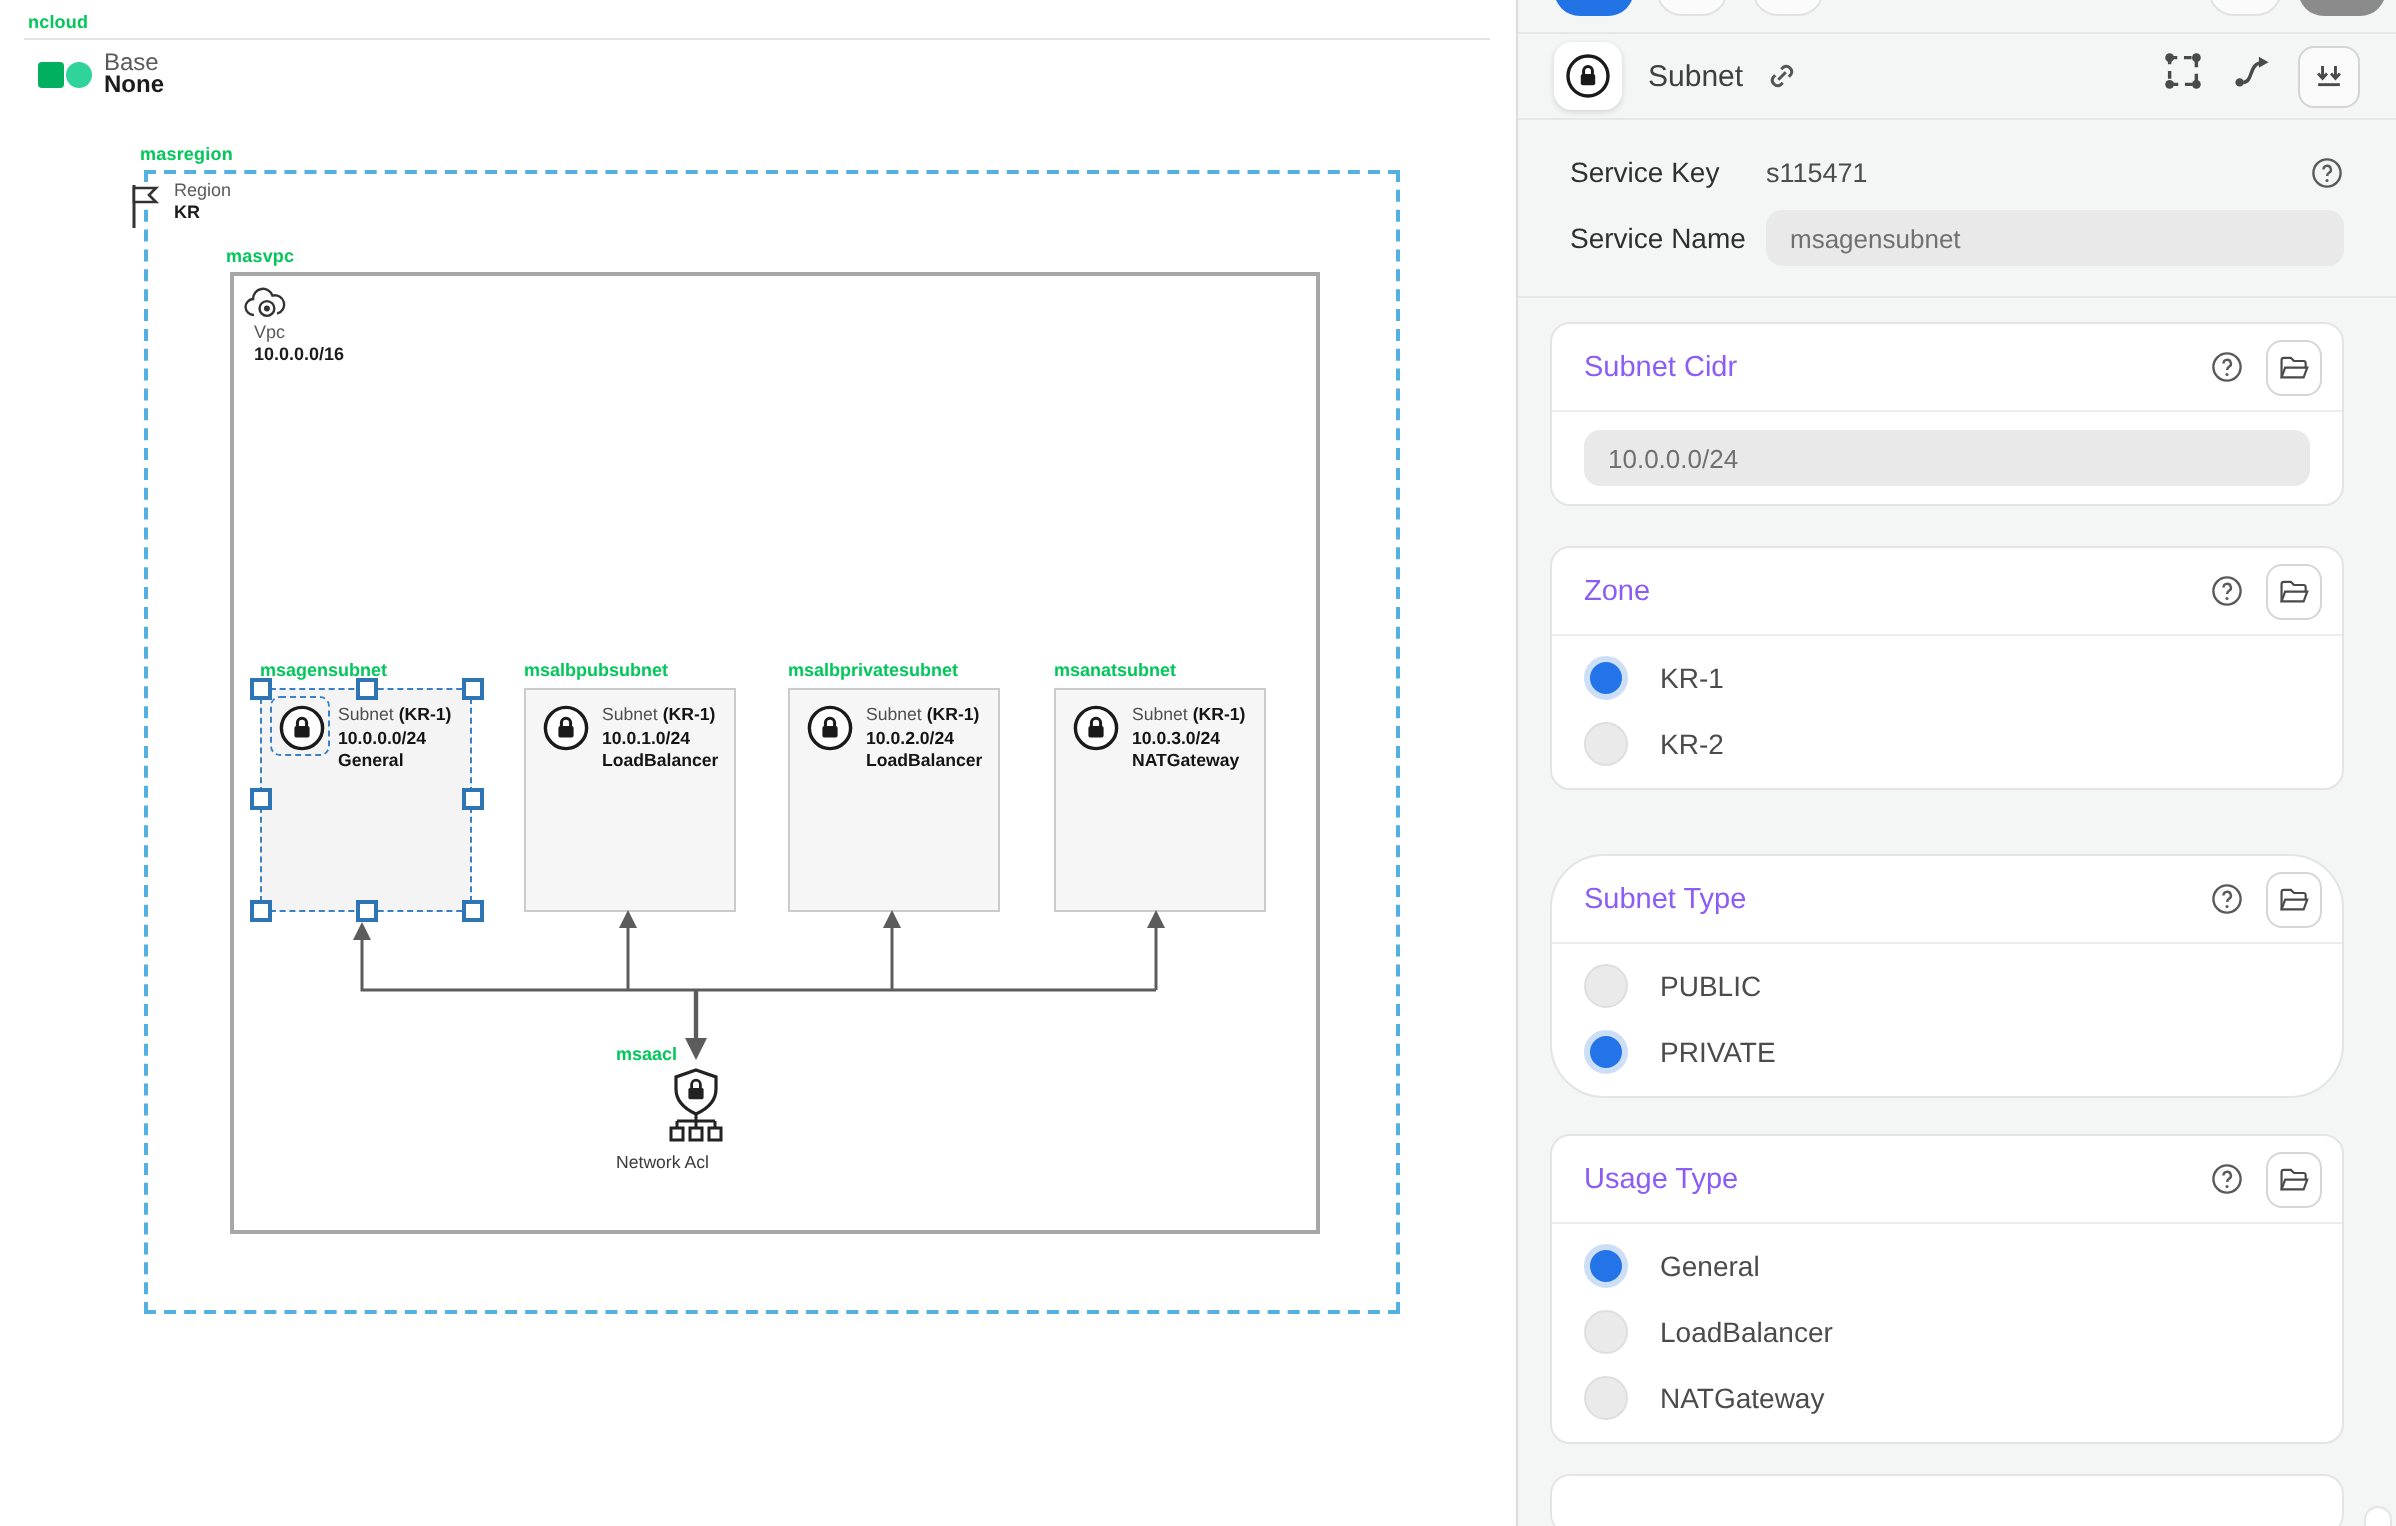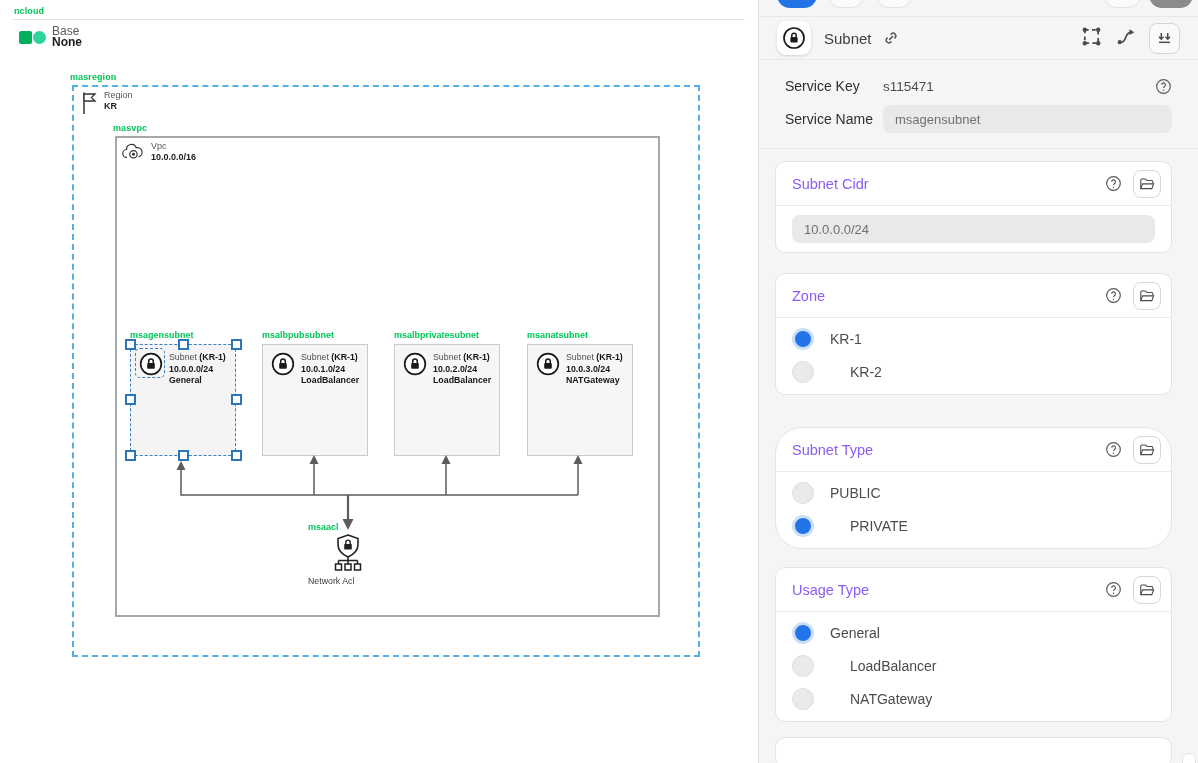--- a/index.html
+++ b/index.html
@@ -13,27 +13,27 @@
   .canvas-topline { position:absolute; left:12px; top:19px; width:733px; border-top:1px solid #e3e3e3; }
 
   .base-node { position:absolute; left:19px; top:26px; }
   .base-sq { position:absolute; left:0; top:5px; width:13px; height:13px; background:#00b05f; border-radius:2px; }
   .base-ci { position:absolute; left:14px; top:5px; width:13px; height:13px; background:#2fd49b; border-radius:50%; }
   .base-txt { position:absolute; left:33px; top:0; font-size:12px; color:#5a5a5a; line-height:11px; white-space:nowrap; }
   .base-txt b { color:#1c1c1c; }
 
   .region-box { position:absolute; left:72px; top:85px; width:628px; height:572px;
                 border:2px dashed #55b0e2; }
-  .region-head { position:absolute; left:80px; top:90px; display:flex; }
+  .region-head { position:absolute; left:63px; top:90px; display:flex; }
   .node-title { font-size:9px; color:#5a5a5a; line-height:11px; white-space:nowrap; }
   .node-title b { color:#1c1c1c; }
 
   .vpc-box { position:absolute; left:115px; top:136px; width:545px; height:481px;
              border:2px solid #a7a7a7; background:#fff; }
-  .vpc-head { position:absolute; left:121px; top:141px; display:flex; }
+  .vpc-head { position:absolute; left:121px; top:141px; display:flex;flex-direction:column; }
 
   .subnet-node { position:absolute; top:330px; width:106px; }
   .sn1 { left:130px; } .sn2 { left:262px; } .sn3 { left:394px; } .sn4 { left:527px; }
   .subnet-node .grp { font-size:9px; font-weight:bold; color:#03c75a; margin-bottom:4px; white-space:nowrap; }
   .node-box { position:relative; width:106px; height:112px; background:#f6f6f6; border:1px solid #cbcbcb; }
   .sn1 .node-box { border:1px dashed #3b7fc4; background:#f4f4f4; }
   .node-box .icon-wrap { position:absolute; left:8px; top:7px; width:24px; height:24px; }
   .node-box .ntext { position:absolute; left:38px; top:7px; font-size:8.8px; line-height:11.5px; color:#4f4f4f; }
   .node-box .ntext b { color:#141414; }
 
@@ -84,21 +84,21 @@
   .card-head .help { margin-left:auto; margin-right:11px; display:flex; }
   .folder-btn { width:28px; height:28px; border:1px solid #d6d6d6; border-radius:8px; background:#fff;
                 display:flex; align-items:center; justify-content:center; }
   .card-body { padding:9px 16px 9px 16px; }
   .card.c1 { margin-top:12px; } .card.c2 { margin-top:20px; } .card.c3 { margin-top:32px;border-radius:27px; }
   .card.c4 { margin-top:18px; } .card.partial { margin-top:15px; height:30px; border-bottom:none; }
   .card.c2 .card-body, .card.c3 .card-body { padding:9px 16px 10px; }
   .card.c4 .card-body { padding:9px 16px 10px; }
 
   .radio-row { display:flex; align-items:center; height:24px; }
-  .radio-row + .radio-row { margin-top:9px;gap:20px; }
+  .radio-row + .radio-row { margin-top:9px; }
   .radio { width:22px; height:22px; border-radius:50%; flex:none; }
   .radio.on { background:#2374e8; border:3px solid #ccdff6; }
   .radio.off { background:#eaeaeb; border:1px solid #dedede; }
   .radio-label { margin-left:16px; font-size:14px; color:#4b4b4b; }
 
   .corner-frag { position:absolute; right:2px; top:753px; width:14px; height:12px;
                  background:#fff; border:1px solid #e4e4e4; border-radius:8px 8px 0 0; }
 </style>
 </head>
 <body>

